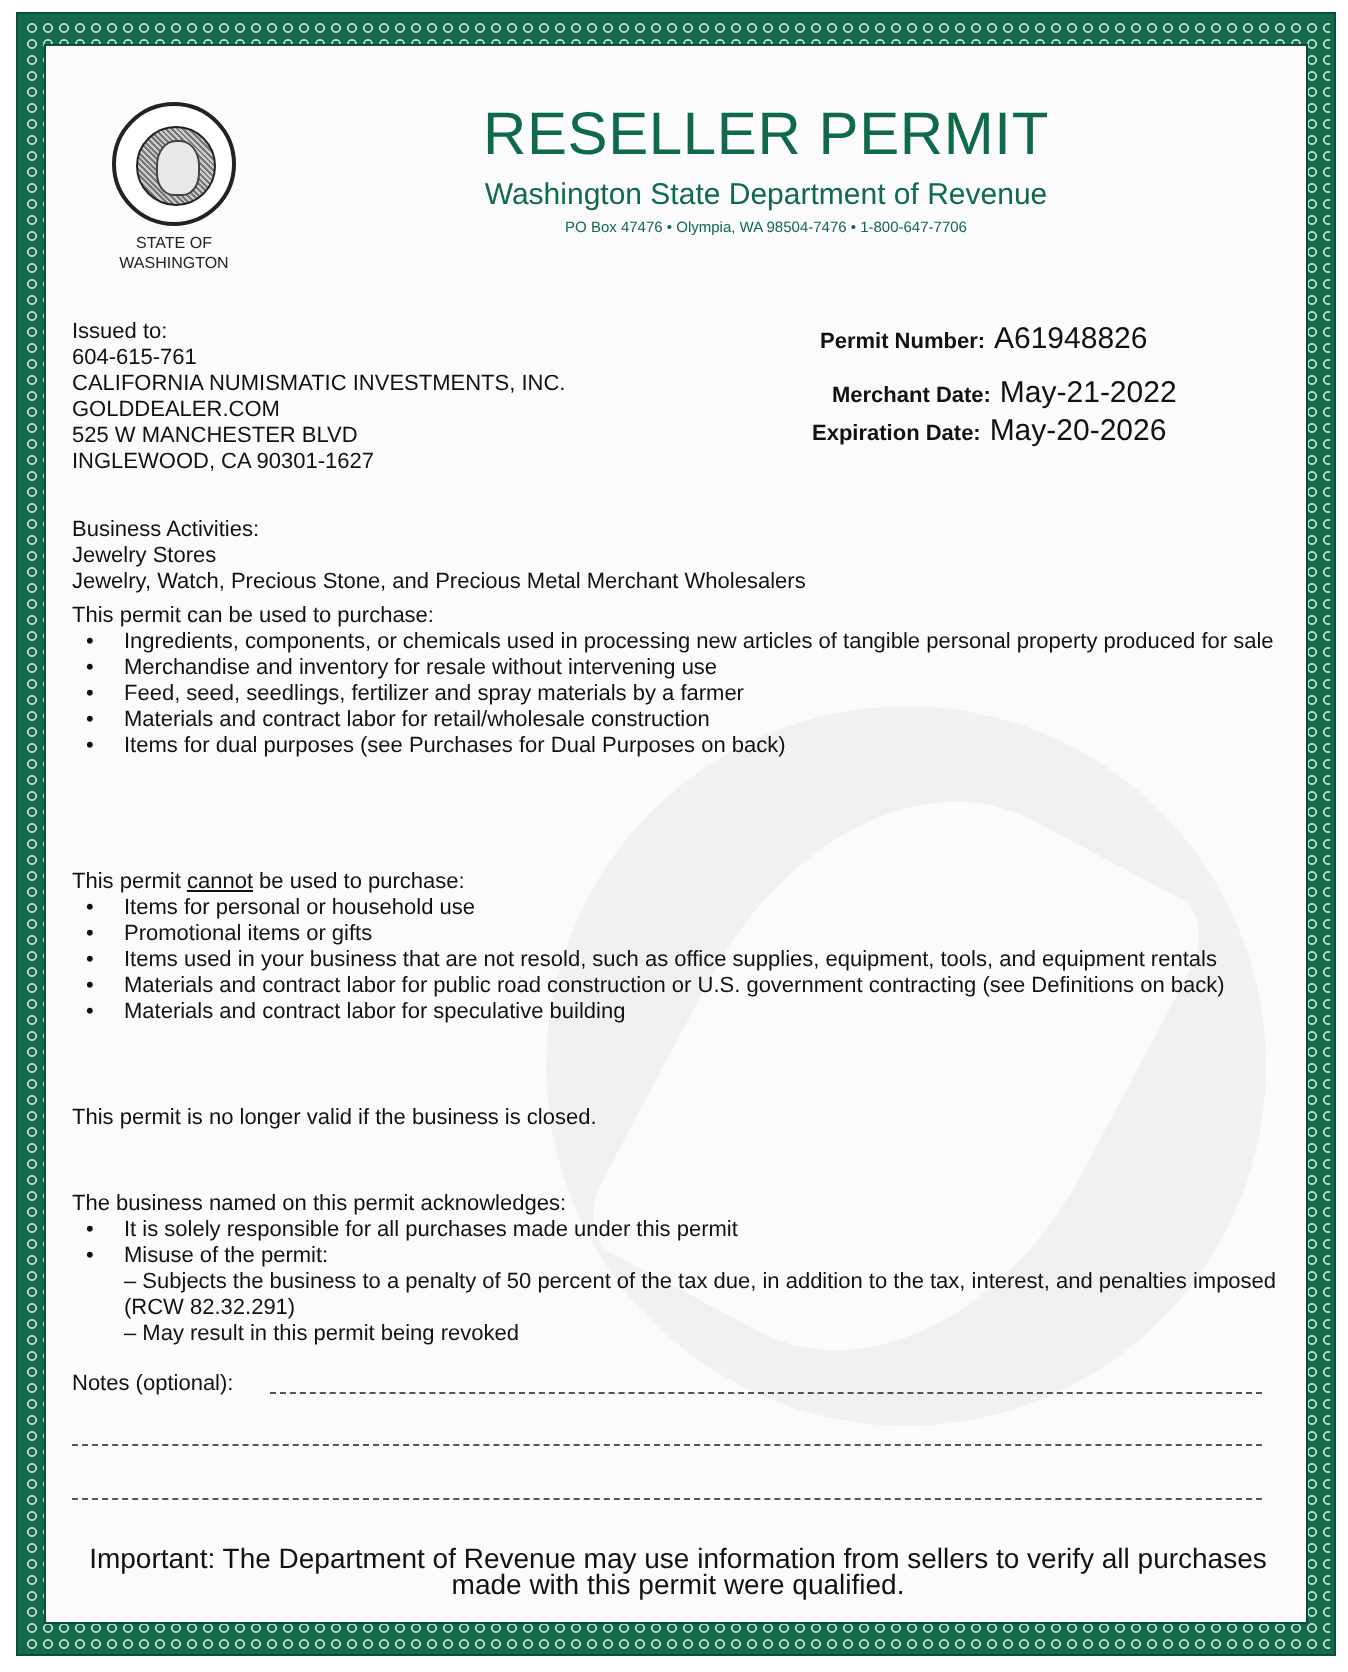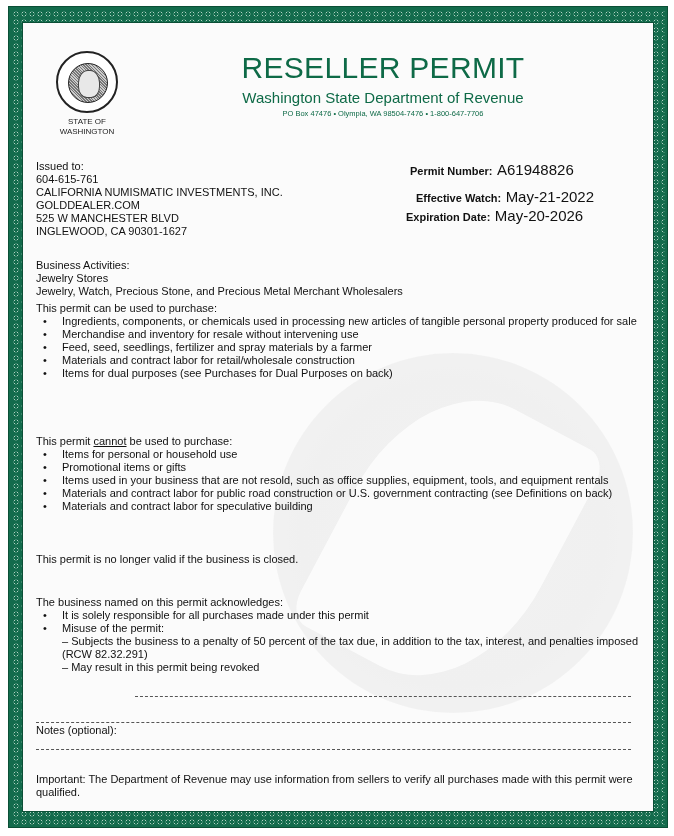--- a/index.html
+++ b/index.html
@@ -66,21 +66,21 @@
     .section { position: absolute; left: 13px; font-size: 11px; line-height: 13px; width: 610px; }
     ul.bullets { list-style: none; margin: 0; padding: 0; }
     ul.bullets li { position: relative; padding-left: 26px; }
     ul.bullets li::before { content: "•"; position: absolute; left: 7px; top: 0; }
     .sub-item { padding-left: 26px; }
     .u { text-decoration: underline; }
 
     .notes-row { position: absolute; left: 13px; font-size: 11px; }
     .dash-line { position: absolute; border-top: 1px dashed #555; height: 0; }
 
-    .important { position: absolute; left: 13px; width: 606px; top: 750px; font-size: 11px; line-height: 13px; }
+    .important { position: absolute; left: 13px; width: 606px; top: 750px; text-align: center; font-size: 14px; line-height: 13px; }
   </style>
 </head>
 <body>
 
 <div class="frame">
   <div class="frame-pattern"></div>
 </div>
 
 <div class="page">
   <div class="watermark"></div>
@@ -109,21 +109,21 @@
     <div>525 W MANCHESTER BLVD</div>
     <div>INGLEWOOD, CA 90301-1627</div>
   </div>
 
   <div class="permit-info">
     <div class="pi-row" style="left:7px; top:0;">
       <span class="pi-label">Permit Number:</span>
       <span class="pi-value">A61948826</span>
     </div>
     <div class="pi-row" style="left:13px; top:27px;">
-      <span class="pi-label">Effective Watch:</span>
+      <span class="pi-label">Merchant Date:</span>
       <span class="pi-value">May-21-2022</span>
     </div>
     <div class="pi-row" style="left:3px; top:46px;">
       <span class="pi-label">Expiration Date:</span>
       <span class="pi-value">May-20-2026</span>
     </div>
   </div>
 
   <div class="section" style="top:236px;">
     <div class="bold">Business Activities:</div>
@@ -158,19 +158,19 @@
   <div class="section" style="top:557px;margin-top:16px;">
     <div class="bold">The business named on this permit acknowledges:</div>
     <ul class="bullets">
       <li>It is solely responsible for all purchases made under this permit</li>
       <li>Misuse of the permit:</li>
     </ul>
     <div class="sub-item">– Subjects the business to a penalty of 50 percent of the tax due, in addition to the tax, interest, and penalties imposed (RCW 82.32.291)</div>
     <div class="sub-item">– May result in this permit being revoked</div>
   </div>
 
-  <div class="notes-row" style="top:663px;margin-top:38px;"><span class="bold">Notes</span><span> (optional):</span></div>
+  <div class="notes-row" style="top:663px;"><span class="bold">Notes</span><span> (optional):</span></div>
   <div class="dash-line" style="left:112px; top:673px; width:496px;"></div>
   <div class="dash-line" style="left:13px; top:699px; width:595px;"></div>
   <div class="dash-line" style="left:13px; top:726px; width:595px;"></div>
 
   <div class="important"><span class="bold">Important:</span><span> The Department of Revenue may use information from sellers to verify all purchases made with this permit were qualified.</span></div>
 </div>
 
 </body></html>

